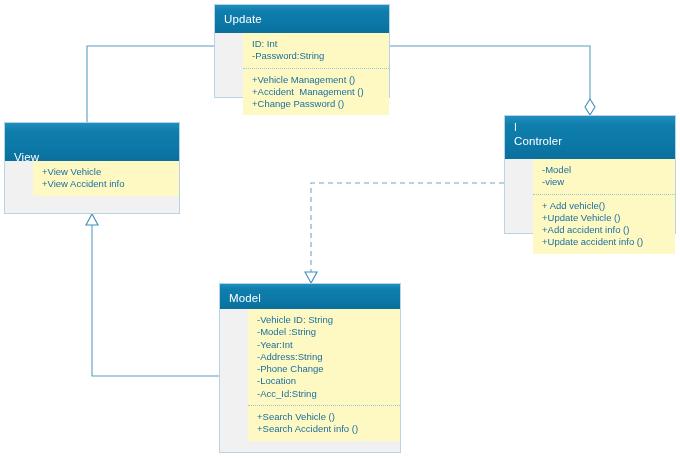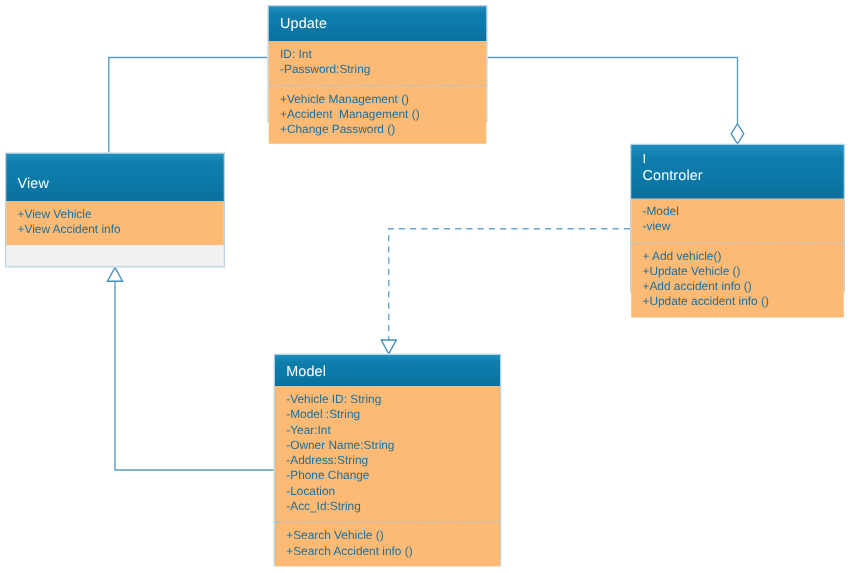--- a/index.html
+++ b/index.html
@@ -44,42 +44,43 @@
     line-height: 15px;
     letter-spacing: 0.1px;
   }
   .uml-header .stereo {
     display: block;
     font-size: 10.5px;
     line-height: 13px;
   }
   .uml-body {
     box-sizing: border-box;
-    background: #fdba74;
+    background: #fef9c3;
+    margin-left: 28px;
   }
   .uml-compartment {
     box-sizing: border-box;
     padding: 5px 0 5px 9px;
   }
   .uml-compartment.sep {
     border-top: 1px dotted #9fc4d8;
   }
   .uml-line {
     color: #1a6f9e;
     font-size: 9.5px;
     line-height: 12.3px;
     white-space: pre;
   }
 
   
   #class-admin      { left: 214px; top: 4px;   width: 176px; height: 94px; }
   #class-admin .uml-header { height: 28px; }
 
   #class-view       { left: 4px;   top: 122px; width: 176px; height: 92px; }
-  #class-view .uml-header { height: 38px; padding-top: 17px; }
+  #class-view .uml-header { height: 38px; padding-top: 27px; }
 
   #class-controler  { left: 504px; top: 115px; width: 172px; height: 119px; }
   #class-controler .uml-header { height: 43px; padding-top: 5px; }
 
   #class-model      { left: 219px; top: 283px; width: 182px; height: 170px; }
   #class-model .uml-header { height: 25px; }
 </style>
 </head>
 <body>
 
@@ -157,21 +158,20 @@
 
   <div class="uml-class" id="class-model">
     <div class="uml-header">
       <span>Model</span>
     </div>
     <div class="uml-body">
       <div class="uml-compartment">
         <div class="uml-line">-Vehicle ID: String</div>
         <div class="uml-line">-Model :String</div>
         <div class="uml-line">-Year:Int</div>
-        <div class="uml-line">-Owner Name:String</div>
         <div class="uml-line">-Address:String</div>
         <div class="uml-line">-Phone Change</div>
         <div class="uml-line">-Location</div>
         <div class="uml-line">-Acc_Id:String</div>
       </div>
       <div class="uml-compartment sep">
         <div class="uml-line">+Search Vehicle ()</div>
         <div class="uml-line">+Search Accident info ()</div>
       </div>
     </div>

